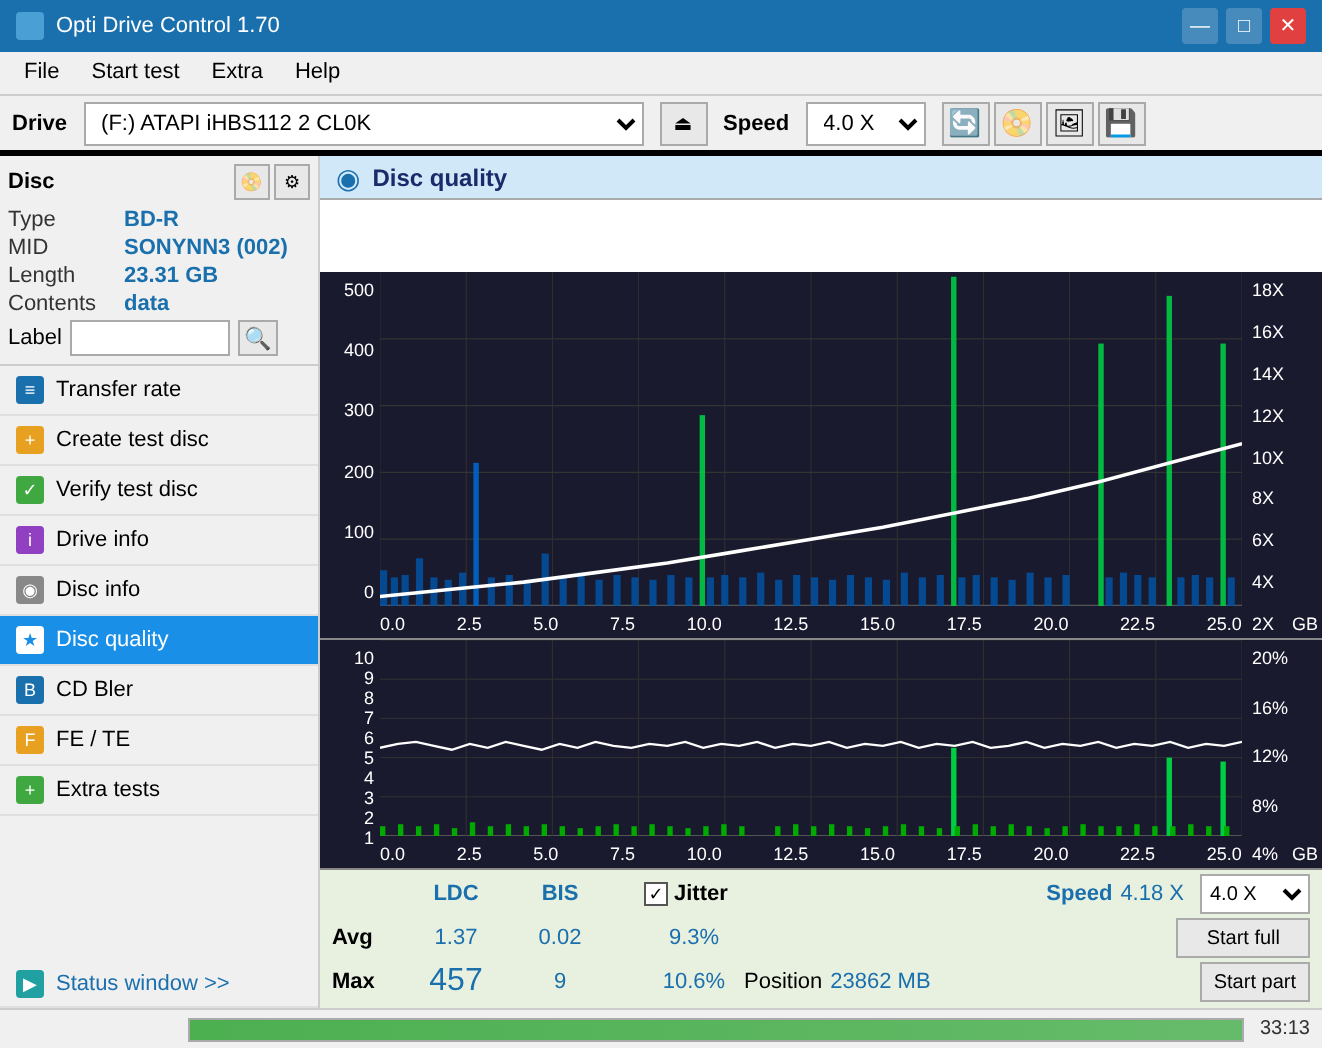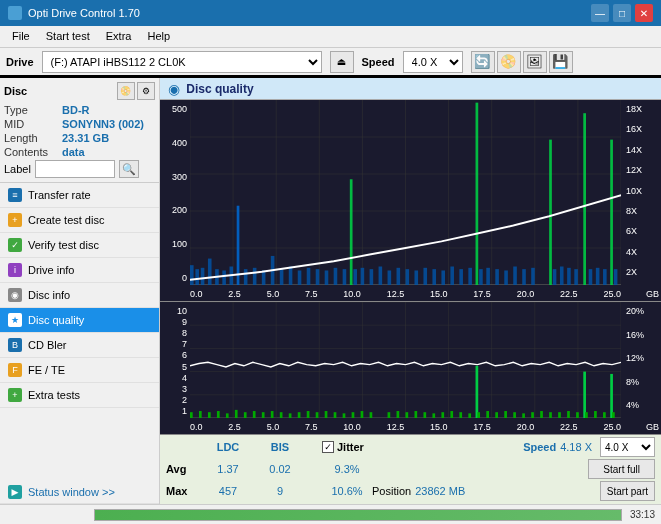--- a/index.html
+++ b/index.html
@@ -60,34 +60,34 @@
     .nav-icon.active-icon { background: white; color: #1a8fe8; }
 
     
     .content-area { flex: 1; background: white; display: flex; flex-direction: column; overflow: hidden; }
 
     
     .dq-header { background: #d0e8f8; display: flex; align-items: center; padding: 3px 8px; height: 22px; border-bottom: 1px solid #aaa; gap: 6px; }
     .dq-title { font-weight: bold; font-size: 12px; color: #1a2a6a; }
 
     
-    .chart-container { flex: 1; position: relative; background: #b91c1c; overflow: hidden; }
+    .chart-container { flex: 1; position: relative; background: #b91c1c; overflow: hidden; margin-top: 36px; }
 
     
     .upper-chart { height: 50%; border-bottom: 1px solid #888; position: relative; background: #1a1a2e; }
     .lower-chart { height: 50%; position: relative; background: #1a1a2e; }
 
     
     .chart-legend { position: absolute; top: 2px; left: 32px; display: flex; gap: 8px; font-size: 9px; }
     .legend-item { display: flex; align-items: center; gap: 2px; color: white; }
     .legend-dot { width: 8px; height: 3px; }
 
     
     .y-axis { position: absolute; left: 0; top: 4px; bottom: 18px; width: 30px; display: flex; flex-direction: column; justify-content: space-between; align-items: flex-end; font-size: 9px; color: white; padding-right: 3px; }
-    .y-axis-right { position: absolute; right: 0; top: 4px; bottom: 24px; width: 38px; display: flex; flex-direction: column; justify-content: space-between; align-items: flex-start; font-size: 9px; color: white; padding-left: 3px; }
+    .y-axis-right { position: absolute; right: 0; top: 4px; bottom: 2px; width: 38px; display: flex; flex-direction: column; justify-content: space-between; align-items: flex-start; font-size: 9px; color: white; padding-left: 3px; }
     
     .x-axis { position: absolute; bottom: 0; left: 30px; right: 40px; display: flex; justify-content: space-between; font-size: 9px; color: white; }
 
     
     .start-full-btn { background: #e8e8e8; border: 1px solid #aaa; padding: 2px 14px; font-size: 10px; cursor: pointer; height: 20px; white-space: nowrap; }
     .start-part-btn { background: #e8e8e8; border: 1px solid #aaa; padding: 2px 6px; font-size: 10px; cursor: pointer; height: 20px; white-space: nowrap; }
 
     
     .bottom-bar { height: 20px; background: #f0f0f0; border-top: 1px solid #ccc; display: flex; align-items: center; padding: 0 6px; gap: 8px; }
     .status-text { font-size: 10px; color: #333; min-width: 80px; margin-top: 36px; }
@@ -516,21 +516,21 @@
           <div style="width:36px;font-size:11px;font-weight:bold;">Avg</div>
           <div style="width:52px;text-align:center;font-size:11px;color:#1a6fad;">1.37</div>
           <div style="width:52px;text-align:center;font-size:11px;color:#1a6fad;">0.02</div>
           <div style="width:16px;"></div>
           <div style="font-size:11px;color:#1a6fad;width:50px;text-align:center;">9.3%</div>
           <div style="flex:1;"></div>
           <button class="start-full-btn">Start full</button>
         </div>
         <div style="display:flex;align-items:center;margin-top:2px;">
           <div style="width:36px;font-size:11px;font-weight:bold;">Max</div>
-          <div style="width:52px;text-align:center;font-size:11px;color:#1a6fad;">457</div>
+          <div style="width:52px;text-align:center;font-size:16px;color:#1a6fad;">457</div>
           <div style="width:52px;text-align:center;font-size:11px;color:#1a6fad;">9</div>
           <div style="width:16px;"></div>
           <div style="font-size:11px;color:#1a6fad;width:50px;text-align:center;">10.6%</div>
           <div style="flex:1;display:flex;align-items:center;gap:4px;font-size:11px;">
             <span>Position</span>
             <span style="color:#1a6fad;">23862 MB</span>
           </div>
           <button class="start-part-btn">Start part</button>
         </div>
         <div style="display:flex;align-items:center;margin-top:2px;">

